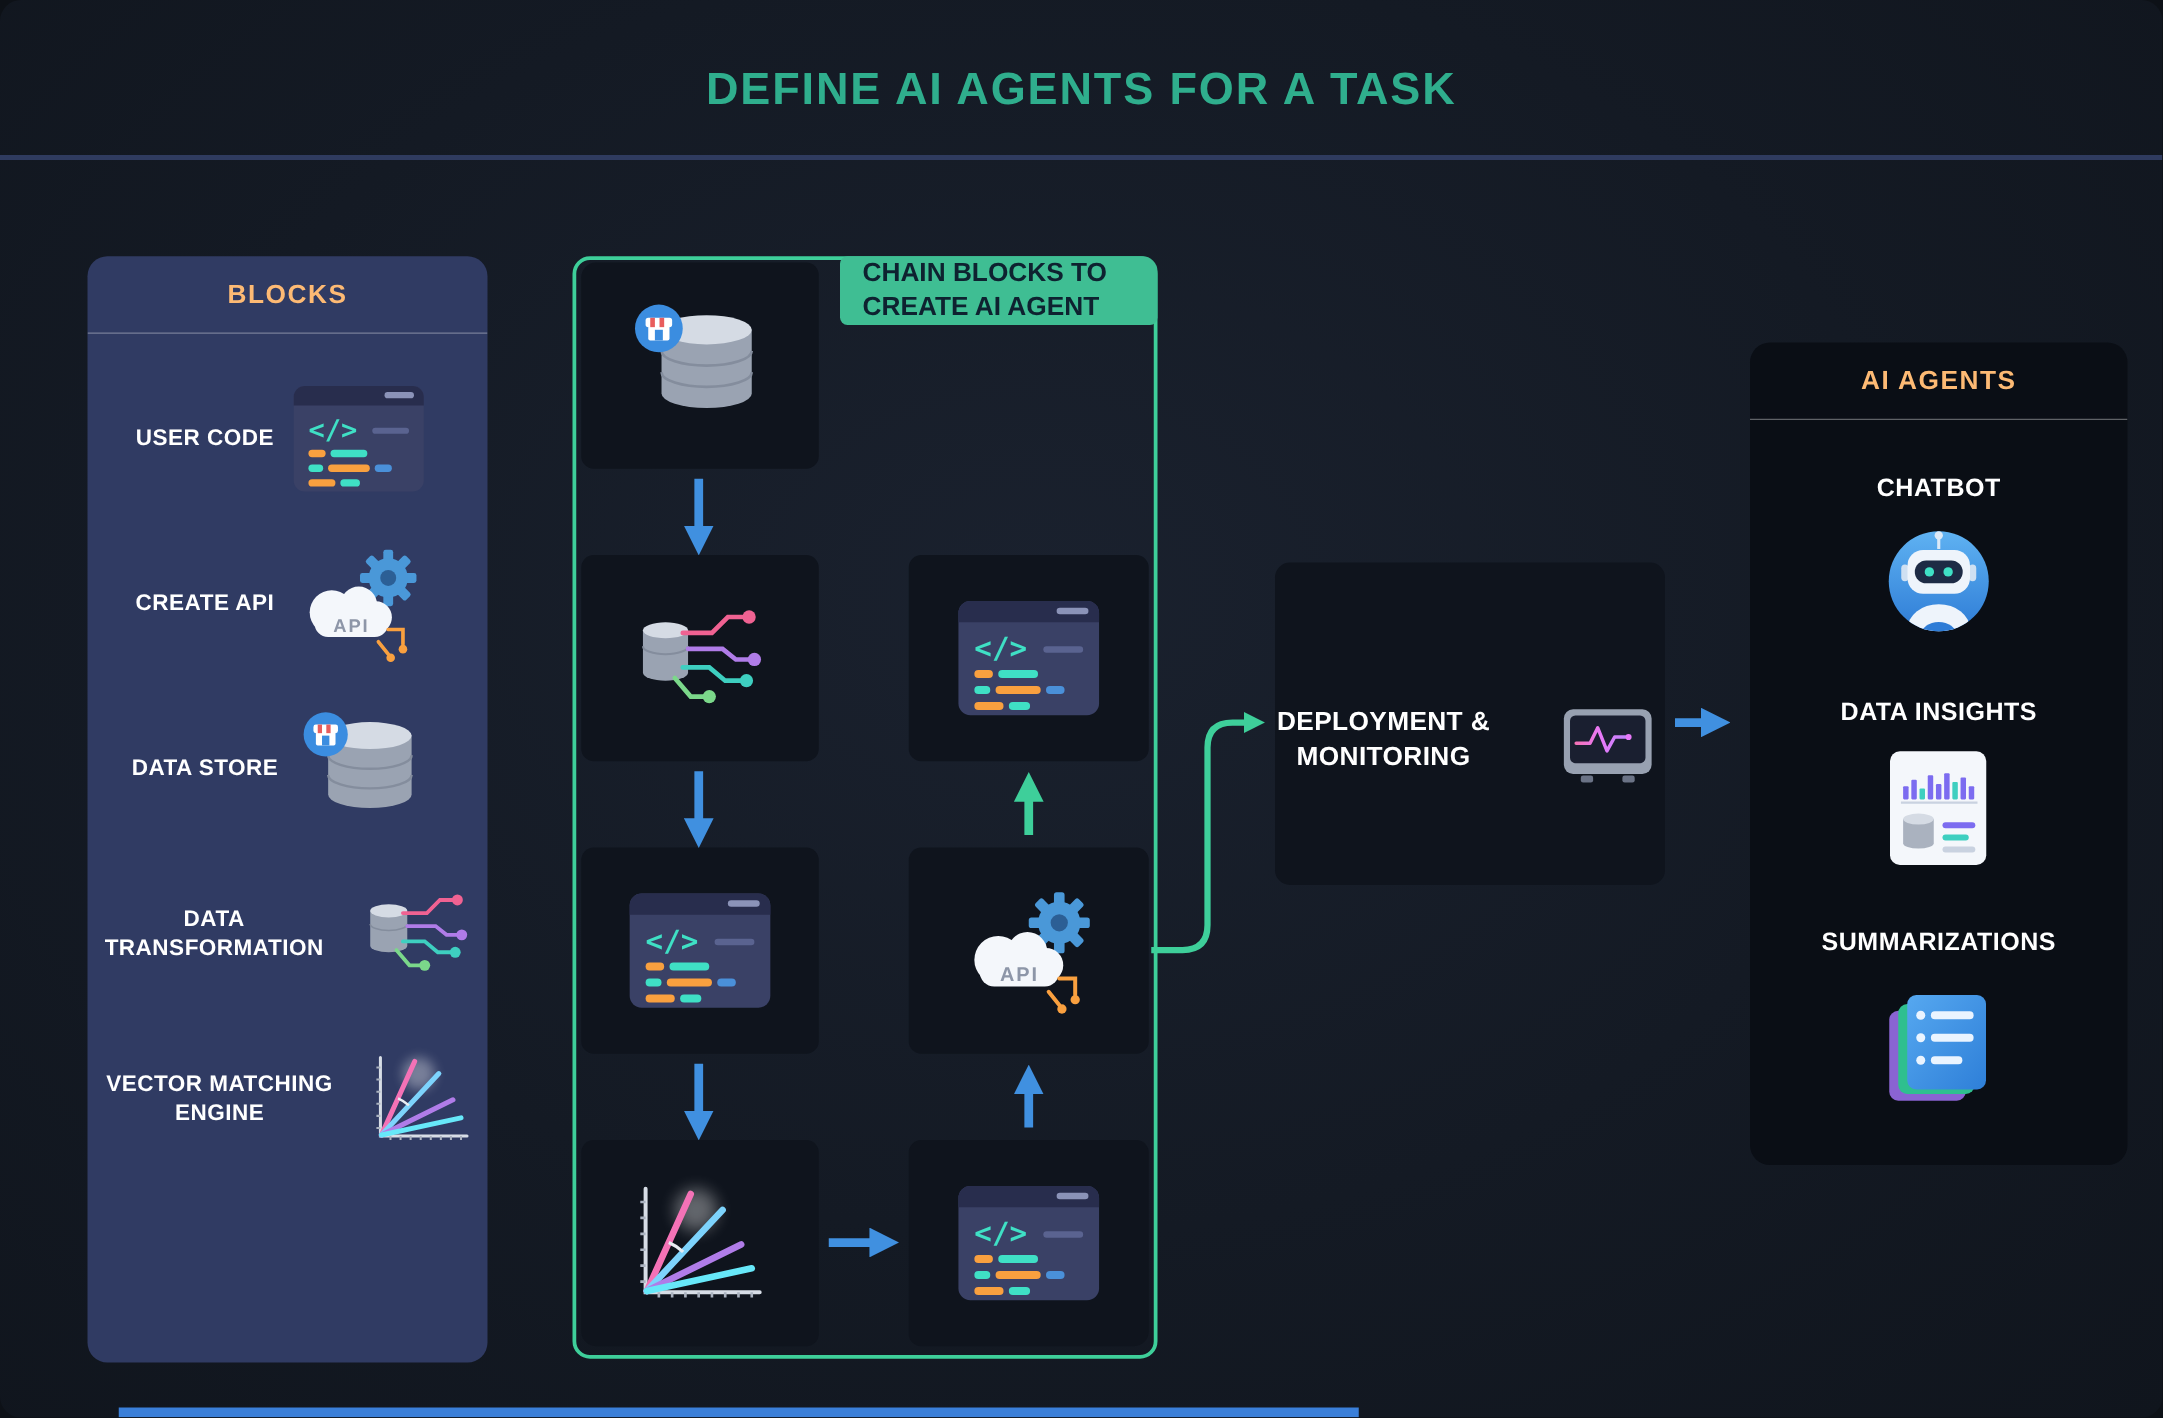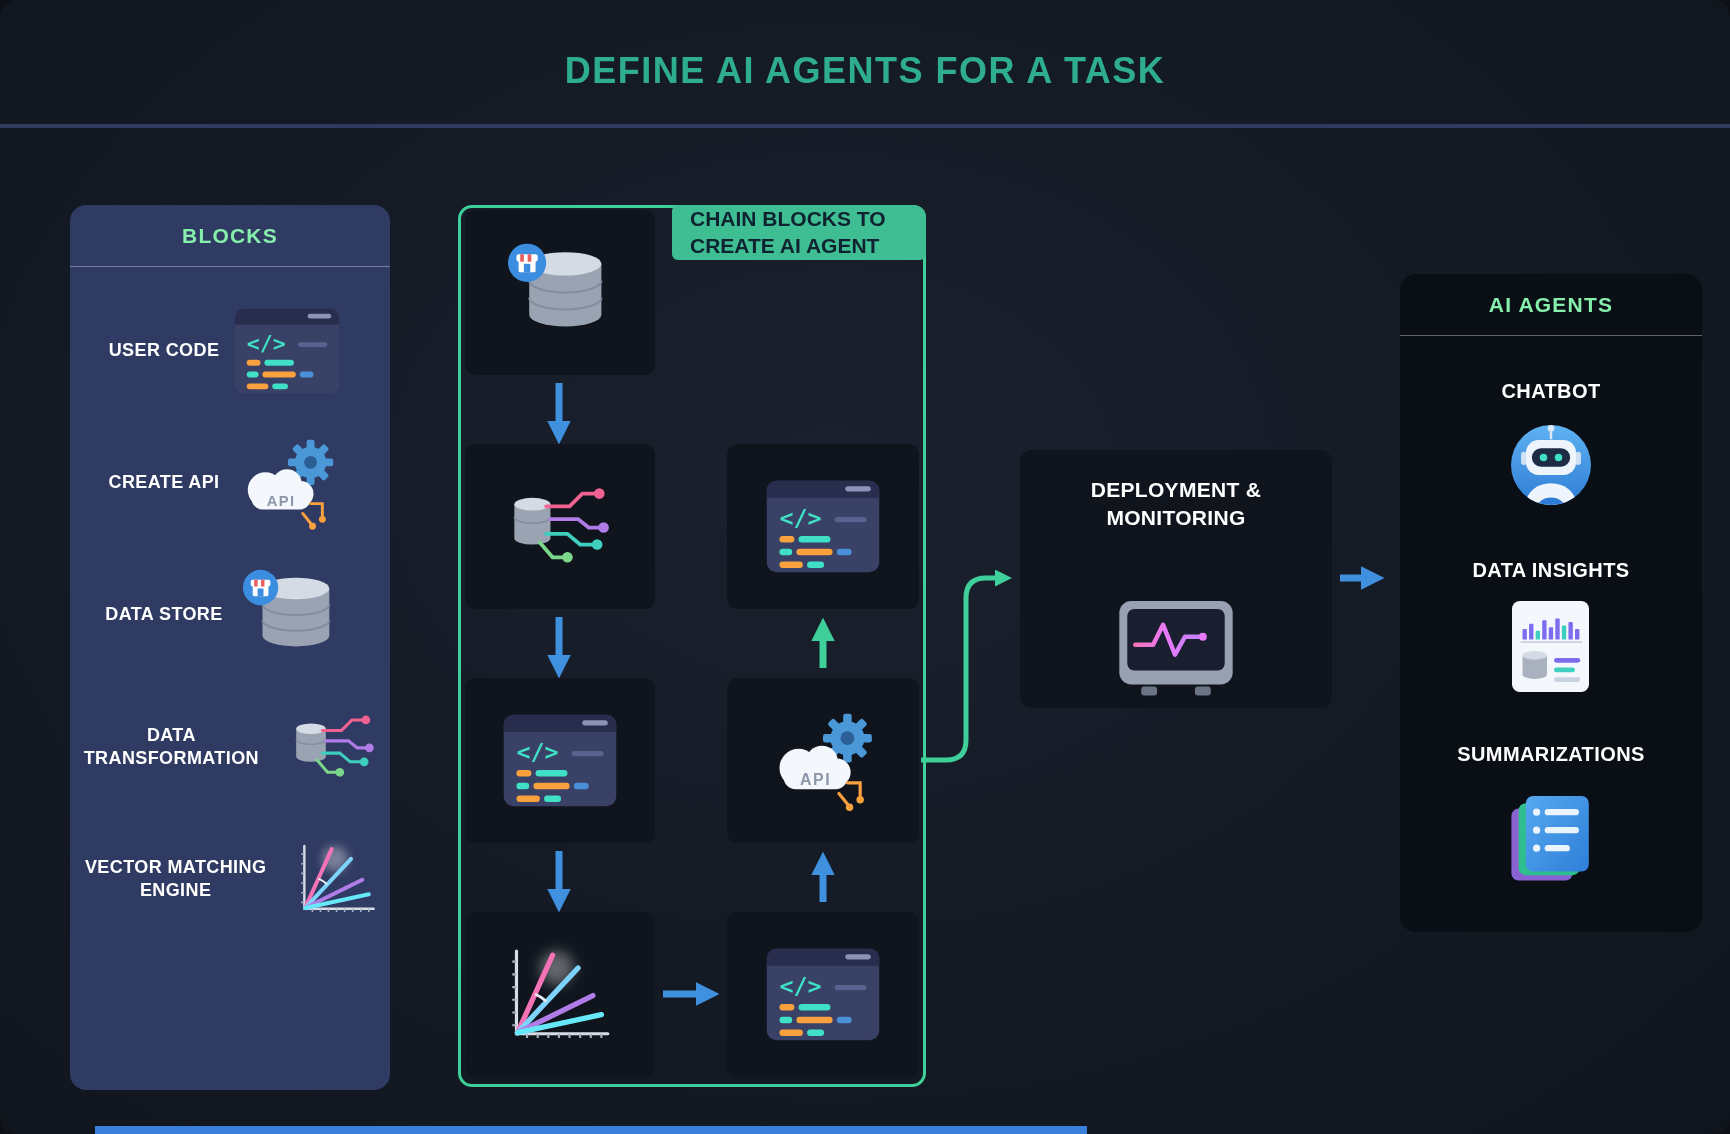--- a/index.html
+++ b/index.html
@@ -12,21 +12,21 @@
   }
   .title { position:absolute; top:50px; width:100%; text-align:center;
     font-size:36px; font-weight:bold; letter-spacing:1.5px; color:#2fae8d; }
   .top-divider { position:absolute; top:124px; left:0; width:100%; height:4px; background:#2f3b5f; }
   .bottom-strip { position:absolute; left:95px; bottom:0; width:992px; height:8px; background:#3a7fd9; }
 
   
   .blocks-panel { position:absolute; left:70px; top:205px; width:320px; height:885px;
     background:#303b63; border-radius:16px; overflow:hidden; }
   .panel-header { height:62px; display:flex; align-items:center; justify-content:center;
-    font-size:21px; font-weight:bold; color:#86efac; letter-spacing:1.2px;
+    font-size:21px; font-weight:bold; color:#fdba74; letter-spacing:1.2px;
     border-bottom:1px solid rgba(255,255,255,.35); }
   .panel-items { display:flex; flex-direction:column; align-items:center; padding-top:30px; gap:24px; }
   .block-item { display:flex; flex-direction:row; align-items:center; gap:4px; }
   .block-label { font-size:18px; font-weight:bold; color:#ffffff; letter-spacing:.4px;
     text-align:center; max-width:250px; line-height:1.3; }
   .icon { display:block; }
 
   
   .chain-panel { position:absolute; left:458px; top:205px; width:468px; height:882px;
     border:3px solid #3ecf9a; border-radius:14px; }
@@ -38,21 +38,21 @@
   .cb1{left:4px; top:2px; border-top-left-radius:12px;}
   .cb2{left:4px; top:236px;}
   .cb3{left:4px; top:470px;}
   .cb4{left:4px; top:704px; border-bottom-left-radius:12px;}
   .cr1{right:4px; top:236px; width:192px;}
   .cr2{right:4px; top:470px; width:192px;}
   .cr3{right:4px; top:704px; width:192px; border-bottom-right-radius:12px;}
 
   
   .deploy-box { position:absolute; left:1020px; top:450px; width:312px; height:258px;
-    background:#0f141d; border-radius:12px; display:flex; flex-direction:column;
+    background:#0f141d; border-radius:12px; display:flex; flex-direction:row;
     align-items:center; padding-top:26px;gap:46px; }
   .deploy-label { color:#ffffff; font-size:21px; font-weight:bold; text-align:center;
     max-width:210px; line-height:1.35; letter-spacing:.3px; }
 
   
   .agents-panel { position:absolute; left:1400px; top:274px; width:302px; height:658px;
     background:#0a0e15; border-radius:16px; overflow:hidden; }
   .agents-items { display:flex; flex-direction:column; align-items:center; padding-top:44px; gap:44px; }
   .agent-item { display:flex; flex-direction:column; align-items:center; gap:12px; }
   .agent-label { color:#ffffff; font-size:20px; font-weight:bold; letter-spacing:.4px; }

